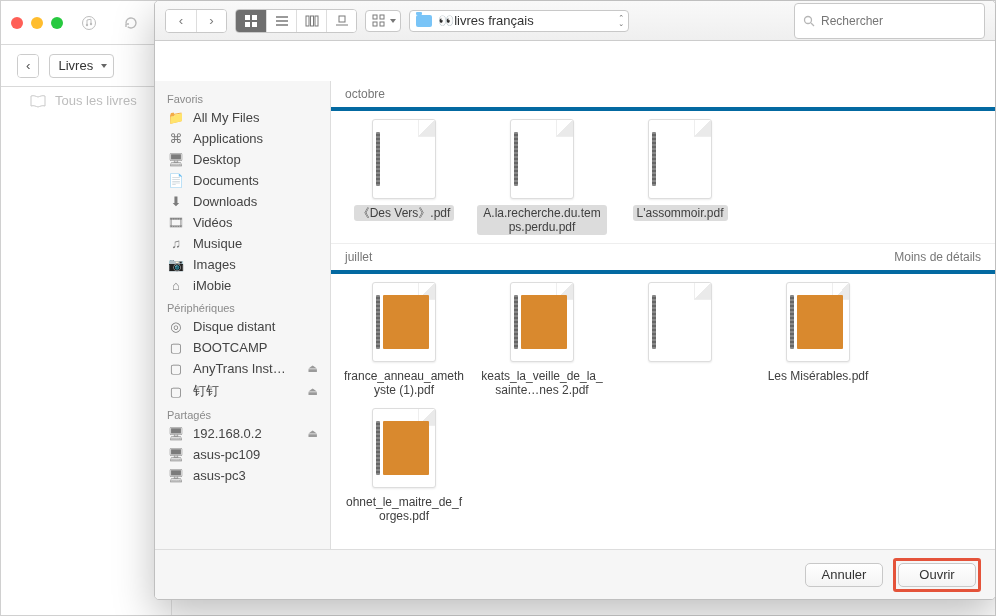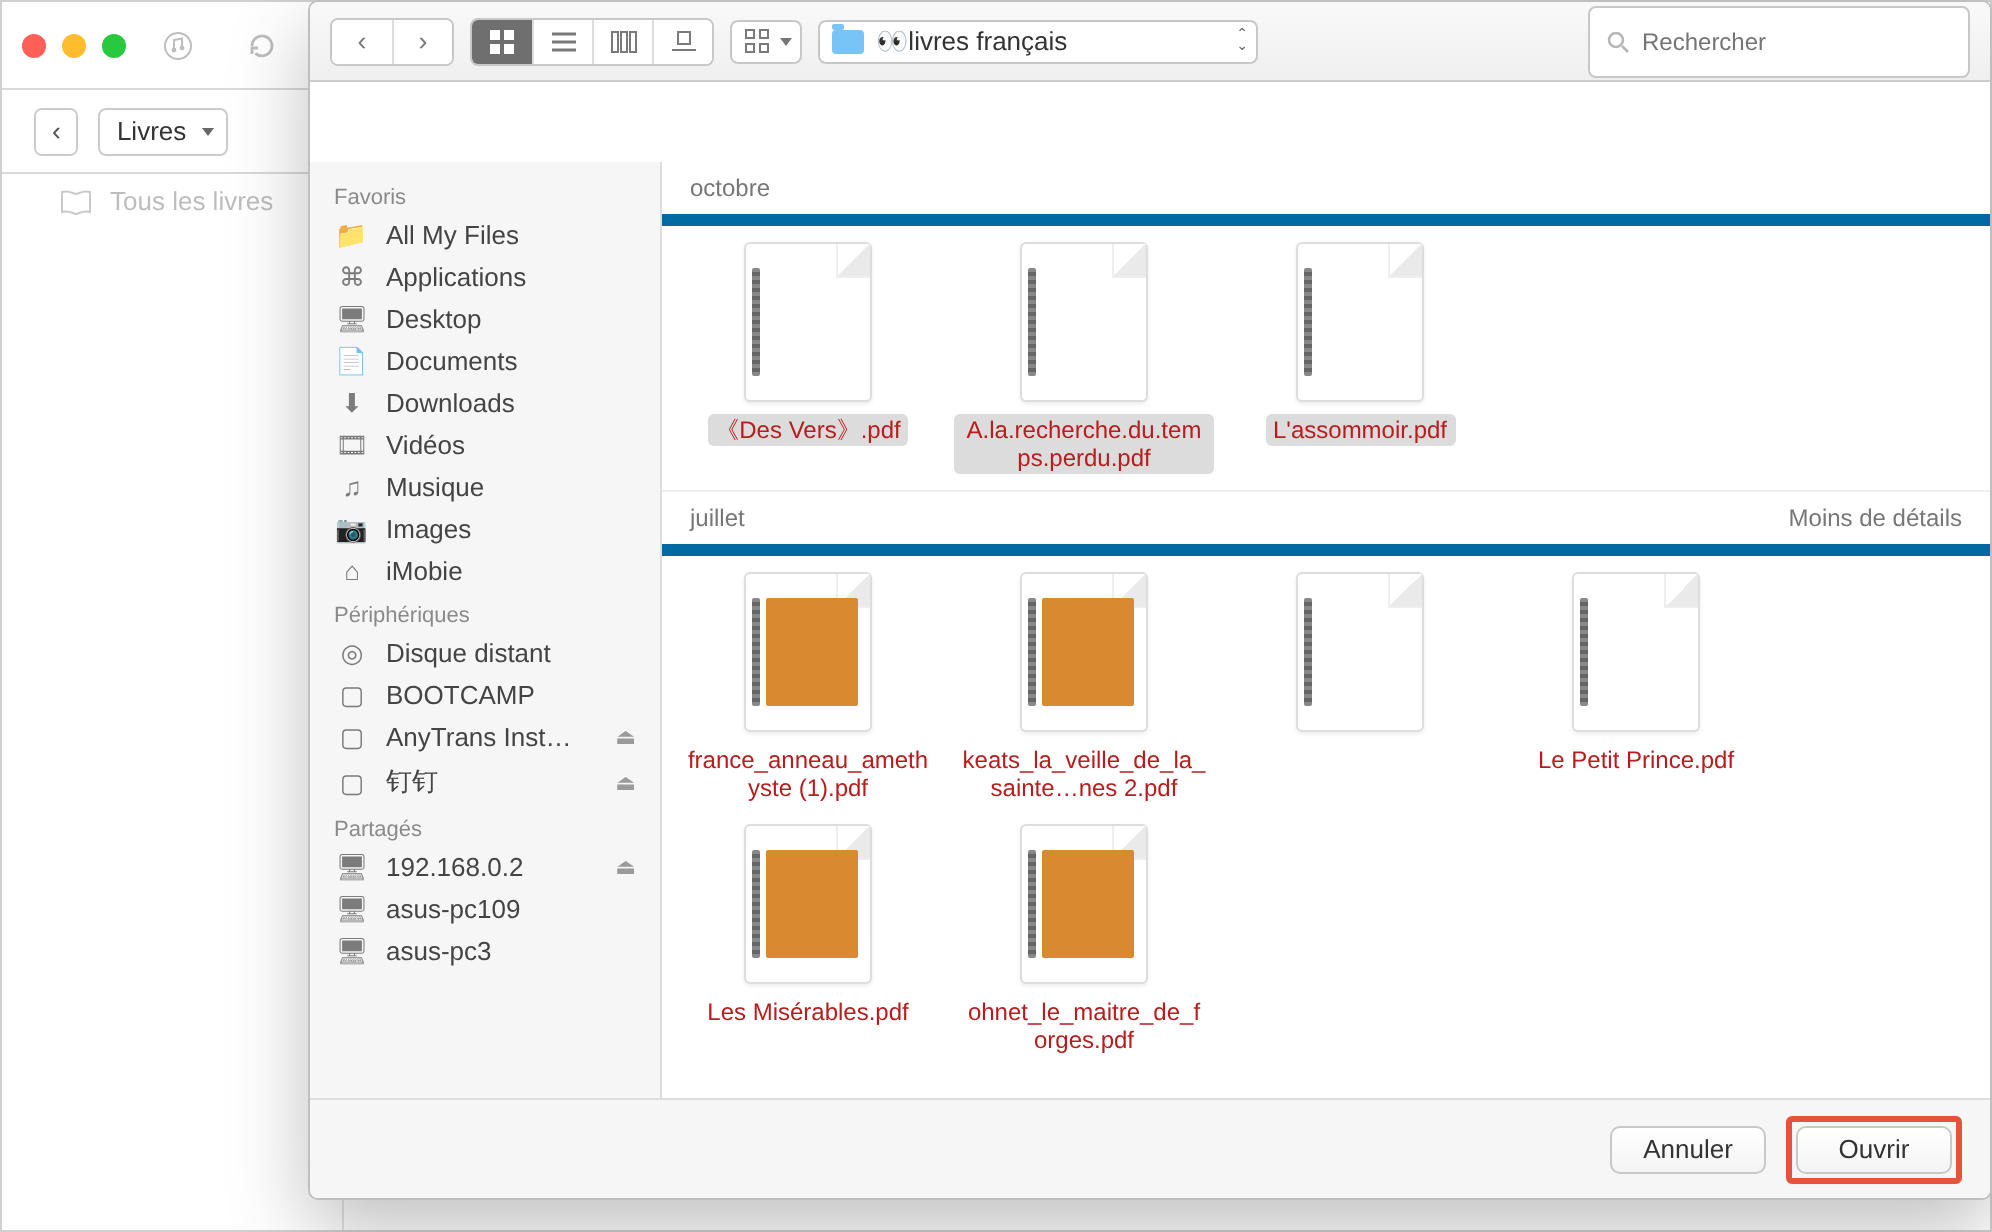--- a/index.html
+++ b/index.html
@@ -39,30 +39,30 @@
   .search-field input{border:0;outline:0;flex:1;font-size:12px;color:#555;background:transparent;}
 
   .dlg-body{flex:1;display:flex;min-height:0;margin-top:40px;}
   .sidebar{width:176px;border-right:1px solid #ddd;background:#f6f6f6;overflow:auto;padding:6px 0 10px;}
   .sb-header{font-size:11px;color:#8a8a8a;padding:6px 12px 2px;}
   .sb-item{display:flex;align-items:center;gap:8px;padding:3px 12px;color:#444;}
   .sb-item .ico{width:18px;text-align:center;color:#7c7c7c;}
   .sb-item.eject:after{content:"⏏";margin-left:auto;color:#9a9a9a;font-size:11px;}
 
   .content{flex:1;overflow:auto;background:#fff;}
-  .section-hdr{display:flex;align-items:center;justify-content:space-between;padding:6px 14px;color:#777;font-size:12px;border-bottom:6px solid #0369a1;border-top:1px solid #eee;}
+  .section-hdr{display:flex;align-items:center;justify-content:space-between;padding:6px 14px;color:#777;font-size:12px;border-bottom:4px solid #0369a1;border-top:1px solid #eee;}
   .section-hdr:first-child{border-top:0;}
   .grid{display:flex;flex-wrap:wrap;padding:8px;gap:10px 8px;}
   .file{width:130px;display:flex;flex-direction:column;align-items:center;text-align:center;}
   .thumb{width:64px;height:80px;background:#fff;border:1px solid #ddd;border-radius:3px;position:relative;box-shadow:0 1px 2px rgba(0,0,0,.08);}
   .thumb:before{content:"";position:absolute;top:0;right:0;width:16px;height:16px;background:linear-gradient(135deg,#fff 50%,#eaeaea 50%);border-left:1px solid #eee;border-bottom:1px solid #eee;}
   .thumb .spine{position:absolute;left:3px;top:12px;bottom:12px;width:4px;background:repeating-linear-gradient(#888,#888 2px,#666 2px,#666 4px);border-radius:1px;}
   .thumb .band{position:absolute;left:10px;right:6px;height:30px;bottom:20px;border-radius:1px;}
   .thumb.orange .band{background:#d9892e;top:12px;height:auto;bottom:12px;}
-  .fname{margin-top:6px;font-size:12px;line-height:14px;color:#b91c1c;padding:1px 4px;border-radius:3px;max-width:100%;word-break:break-word;}
+  .fname{margin-top:6px;font-size:12px;line-height:14px;color:#404040;padding:1px 4px;border-radius:3px;max-width:100%;word-break:break-word;}
   .file.selected .fname{background:#dcdcdc;}
 
   .dlg-footer{height:50px;border-top:1px solid #ddd;background:#f6f6f6;display:flex;align-items:center;justify-content:flex-end;padding:16px 14px;gap:10px;}
   .mac-btn{height:24px;min-width:78px;border:1px solid #c8c8c8;border-radius:5px;background:linear-gradient(#fff,#f4f4f4);font-size:13px;color:#333;padding:0 14px;}
   .emph-box{border:3px solid #e4533a;padding:2px;border-radius:3px;}
 
   
   svg{display:block;}
 </style>
 </head>
@@ -302,27 +302,20 @@
             </div>
             <div class="fname">keats_la_veille_de_la_sainte…nes 2.pdf</div>
           </div>
           <div class="file">
             <div class="thumb plain">
               <div class="spine"></div>
               <div class="band"></div>
             </div>
           </div>
           <div class="file">
-            <div class="thumb plain">
-              <div class="spine"></div>
-              <div class="band"></div>
-            </div>
-            <div class="fname">Le Petit Prince.pdf</div>
-          </div>
-          <div class="file">
             <div class="thumb orange">
               <div class="spine"></div>
               <div class="band"></div>
             </div>
             <div class="fname">Les Misérables.pdf</div>
           </div>
           <div class="file">
             <div class="thumb orange">
               <div class="spine"></div>
               <div class="band"></div>

